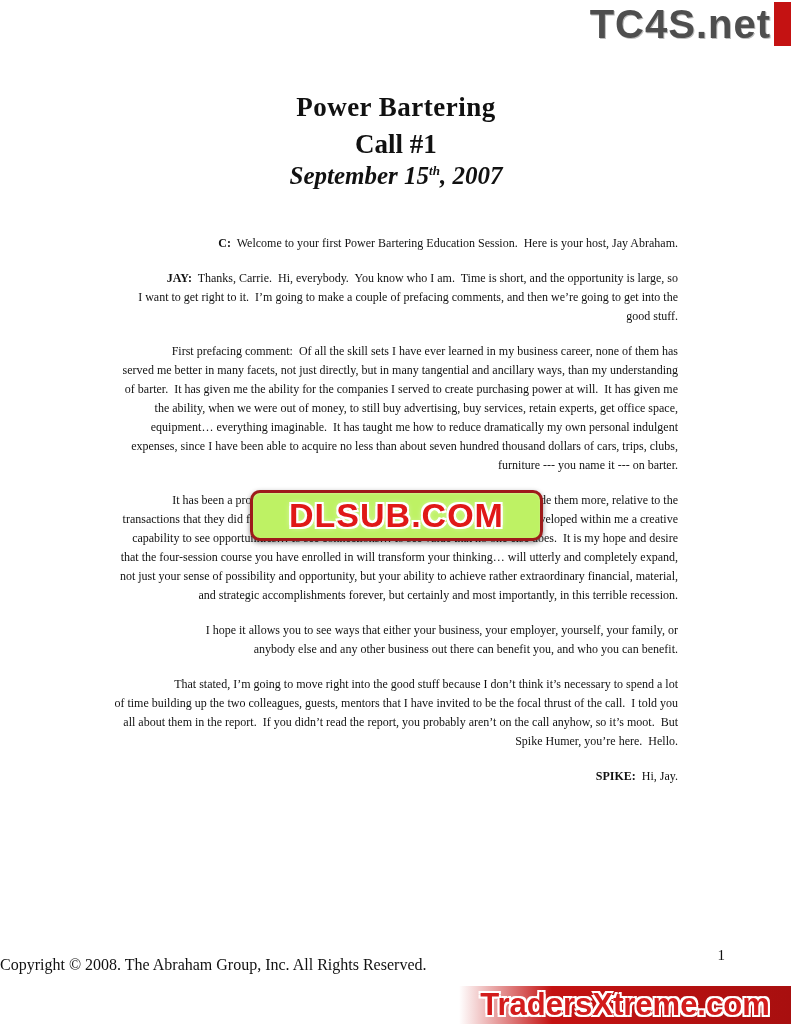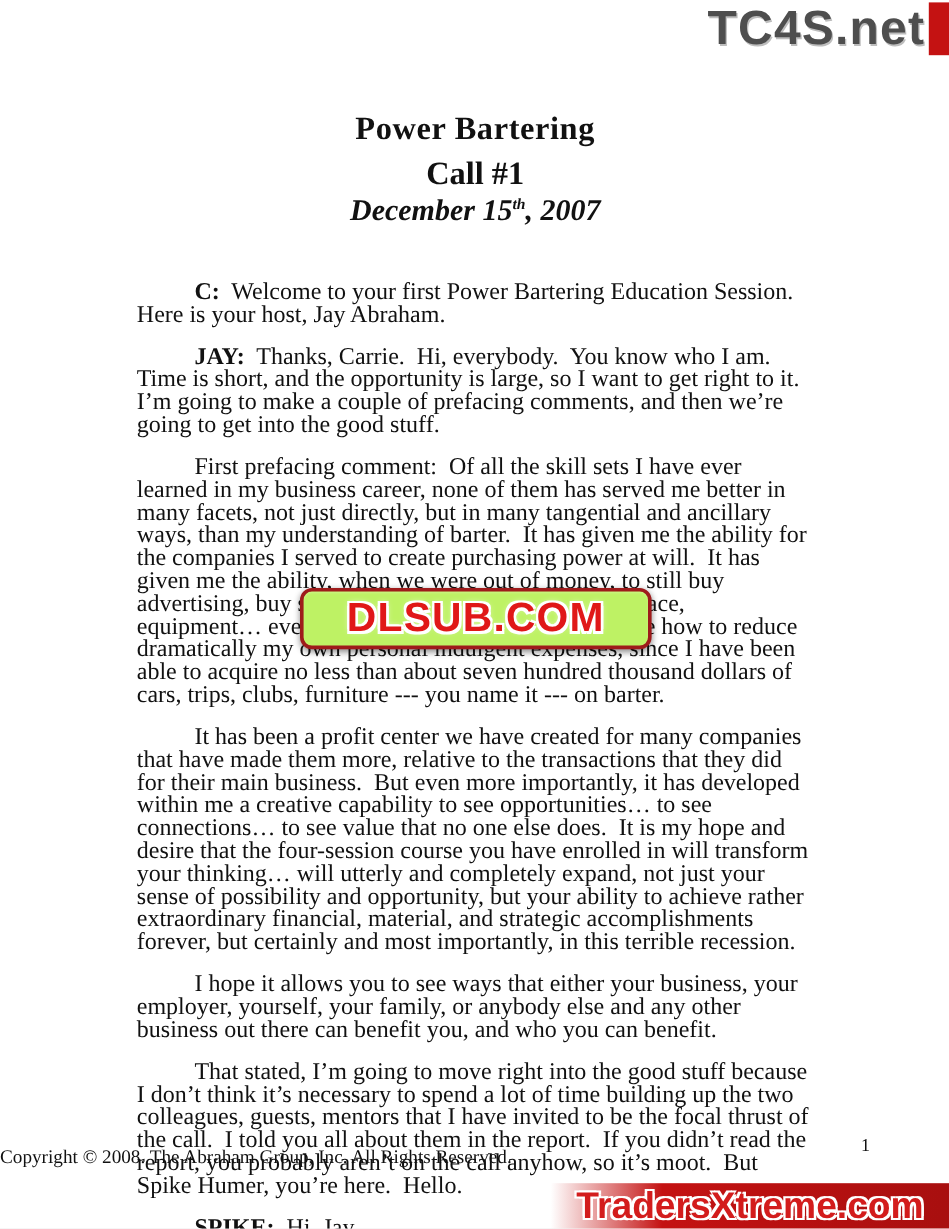--- a/index.html
+++ b/index.html
@@ -24,24 +24,25 @@
   .wm-top-block { width:17px; background:#c41212; margin-left:3px; }
 
   
   .content { position:absolute; left:114px; top:92px; width:564px; }
   .title   { font-size:27px; font-weight:bold; text-align:center; margin:0 0 6px; letter-spacing:.5px; }
   .call    { font-size:27px; font-weight:bold; text-align:center; margin:0 0 2px; }
   .date    { font-size:25px; font-weight:bold; font-style:italic; text-align:center; margin:0 0 44px; }
   .date sup { font-size:13px; }
 
   p.body {
-    font-size:20px; line-height:19px;
+    font-size:12px; line-height:19px;
     margin:0 0 16px;
     text-indent:48px;
     white-space:pre-wrap;
+    text-align:right;
   }
   p.body b { font-weight:bold; }
 
   
   .wm-mid {
     position:absolute; left:250px; top:490px;
     width:287px; height:45px;
     background:#bef264;
     border:3px solid #9e1b1b;
     border-radius:10px;
@@ -79,21 +80,21 @@
 <div class="page">
 
   <div class="wm-top">
     <span class="wm-top-text">TC4S.net</span>
     <span class="wm-top-block"></span>
   </div>
 
   <div class="content">
     <h1 class="title">Power Bartering</h1>
     <h2 class="call">Call #1</h2>
-    <h3 class="date"><span>December 15</span><sup>th</sup><span>, 2007</span></h3>
+    <h3 class="date"><span>September 15</span><sup>th</sup><span>, 2007</span></h3>
 
     <p class="body"><b>C:</b><span>  Welcome to your first Power Bartering Education Session.  Here is your host, Jay Abraham.</span></p>
 
     <p class="body"><b>JAY:</b><span>  Thanks, Carrie.  Hi, everybody.  You know who I am.  Time is short, and the opportunity is large, so I want to get right to it.  I’m going to make a couple of prefacing comments, and then we’re going to get into the good stuff.</span></p>
 
     <p class="body"><b></b><span>First prefacing comment:  Of all the skill sets I have ever learned in my business career, none of them has served me better in many facets, not just directly, but in many tangential and ancillary ways, than my understanding of barter.  It has given me the ability for the companies I served to create purchasing power at will.  It has given me the ability, when we were out of money, to still buy advertising, buy services, retain experts, get office space, equipment… everything imaginable.  It has taught me how to reduce dramatically my own personal indulgent expenses, since I have been able to acquire no less than about seven hundred thousand dollars of cars, trips, clubs, furniture --- you name it --- on barter.</span></p>
 
     <p class="body"><b></b><span>It has been a profit center we have created for many companies that have made them more, relative to the transactions that they did for their main business.  But even more importantly, it has developed within me a creative capability to see opportunities… to see connections… to see value that no one else does.  It is my hope and desire that the four-session course you have enrolled in will transform your thinking… will utterly and completely expand, not just your sense of possibility and opportunity, but your ability to achieve rather extraordinary financial, material, and strategic accomplishments forever, but certainly and most importantly, in this terrible recession.</span></p>
 
     <p class="body"><b></b><span>I hope it allows you to see ways that either your business, your employer, yourself, your family, or anybody else and any other business out there can benefit you, and who you can benefit.</span></p>

